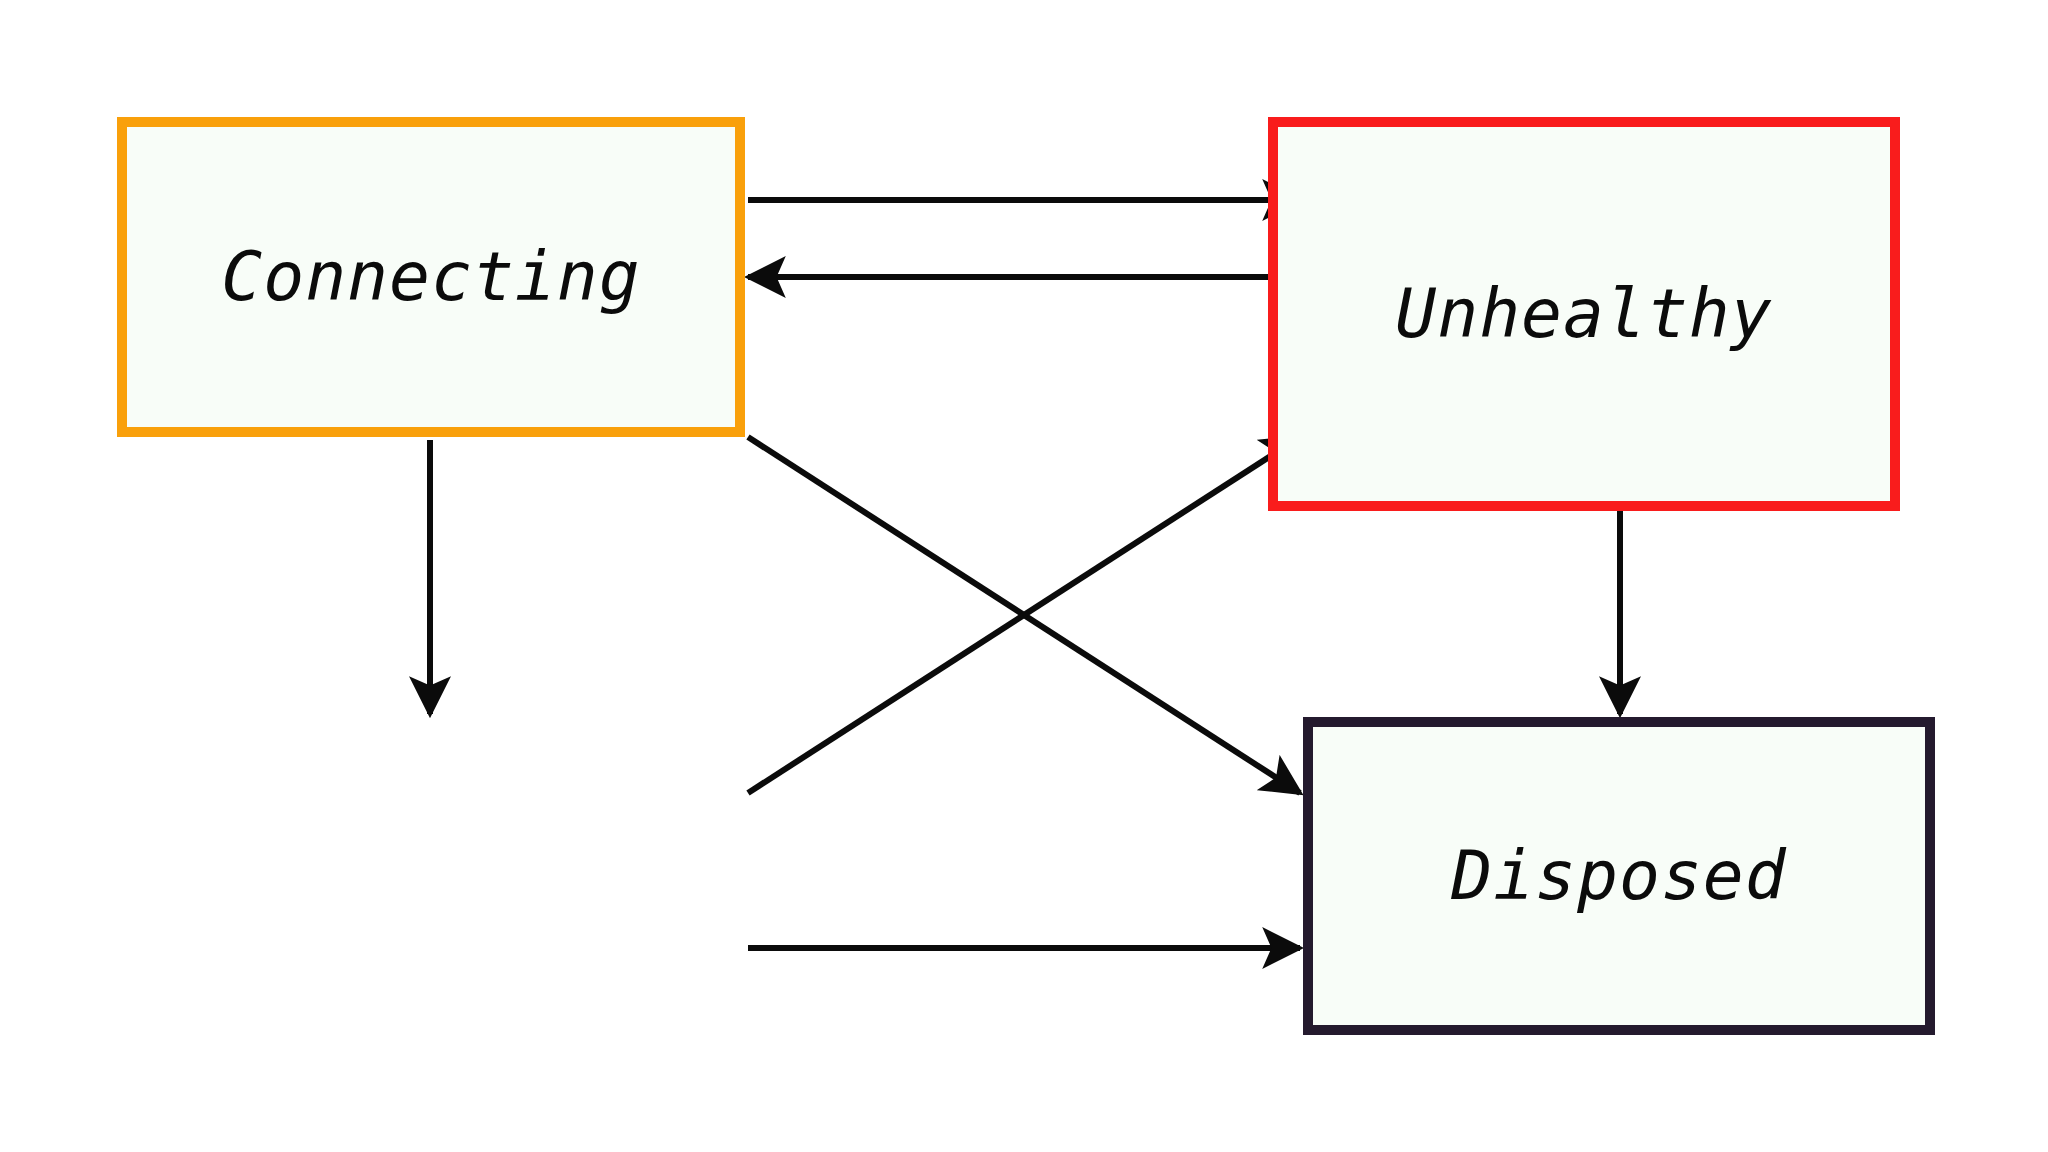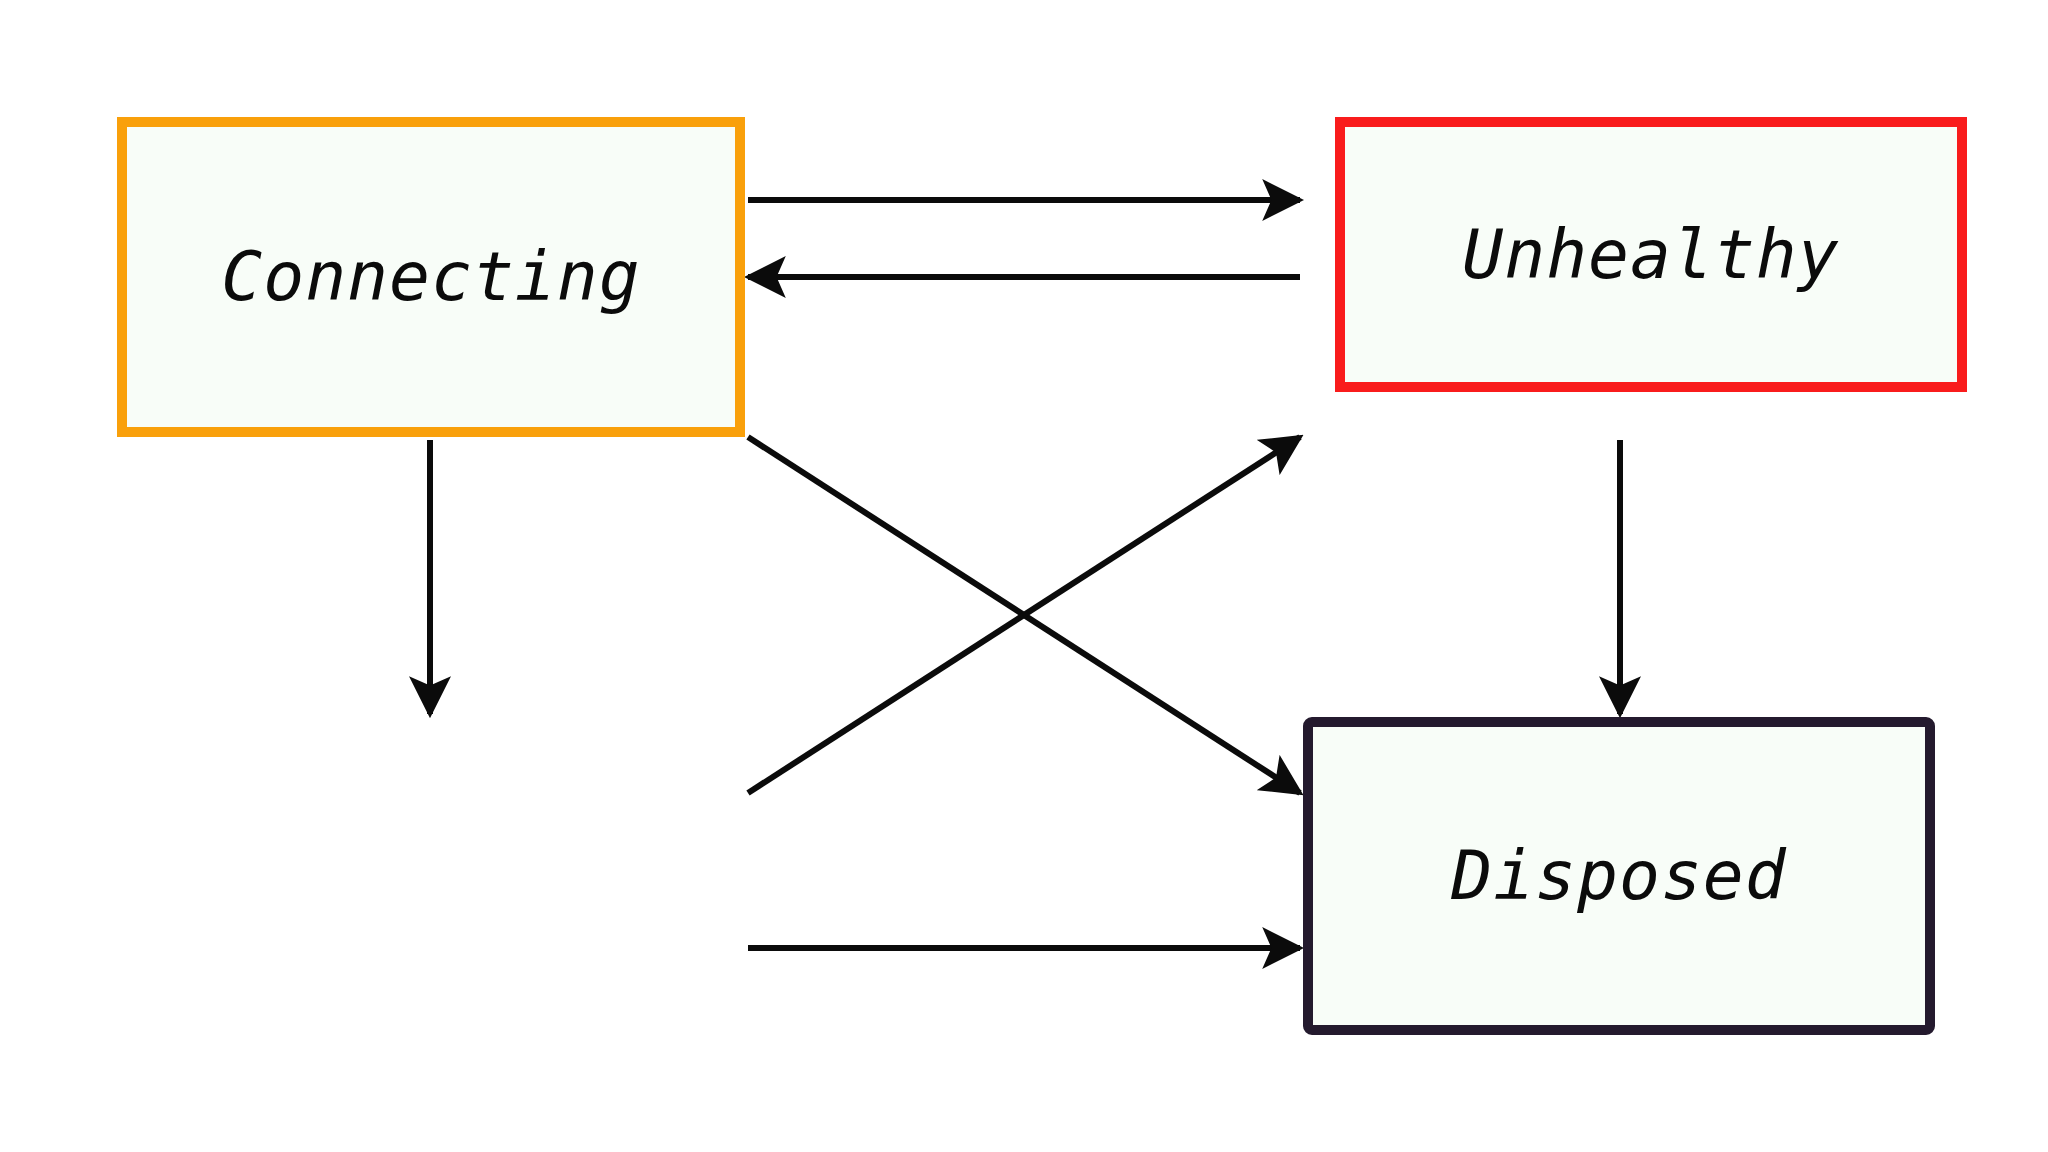--- a/index.html
+++ b/index.html
@@ -43,21 +43,21 @@
     font-weight: 400;
     font-size: 68px;
     line-height: 1;
     letter-spacing: 1px;
     color: #0b0b0b;
     white-space: nowrap;
     user-select: none;
   }
   
   #node-connecting { left: 117px;  top: 117px;  width: 628px; height: 320px; border-color: #f9a00b; }
-  #node-unhealthy  { left: 1335px; top: 117px;  width: 632px; height: 275px; border-color: #f91c1c; }
+  #node-unhealthy  { left: 1268px; top: 117px;  width: 632px; height: 394px; border-color: #f91c1c; }
   #node-healthy    { left: 117px;  top: 717px;  width: 628px; height: 318px; border-color: #0a7c37; }
   #node-disposed   { left: 1303px; top: 717px;  width: 632px; height: 318px; border-color: #241a2e; }
 </style>
 </head>
 <body>
 
 <div id="canvas" style="background: rgb(255, 255, 255);">
 
   <svg id="edge-layer" viewBox="0 0 2048 1152" width="2048" height="1152" xmlns="http://www.w3.org/2000/svg">
     <defs>
@@ -86,17 +86,17 @@
 
   <div class="state-node" id="node-connecting" style="border-color: rgb(249, 160, 11); background: rgb(248, 253, 248);">
     <span class="state-label">Connecting</span>
   </div>
 
   <div class="state-node" id="node-unhealthy" style="border-color: rgb(249, 28, 28); background: rgb(248, 253, 248);">
     <span class="state-label">Unhealthy</span>
   </div>
 
 
-  <div class="state-node" id="node-disposed" style="border-color: rgb(36, 26, 46); background: rgb(248, 253, 248); border-radius: 9px;">
+  <div class="state-node" id="node-disposed" style="border-color: rgb(36, 26, 46); background: rgb(248, 253, 248);">
     <span class="state-label">Disposed</span>
   </div>
 
 </div>
 
 </body></html>

